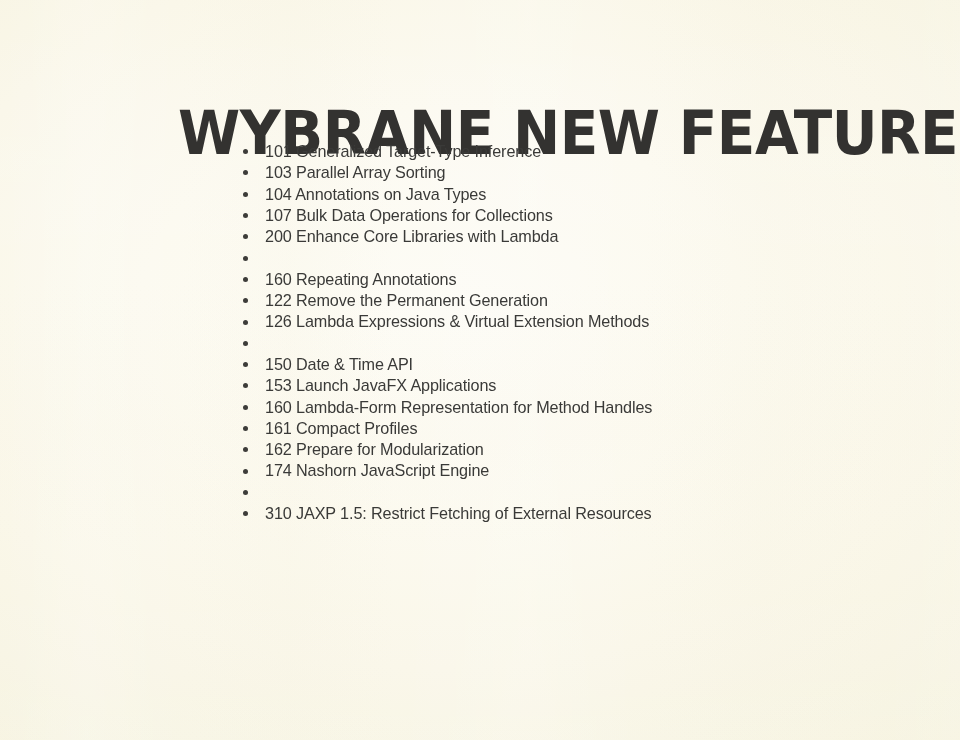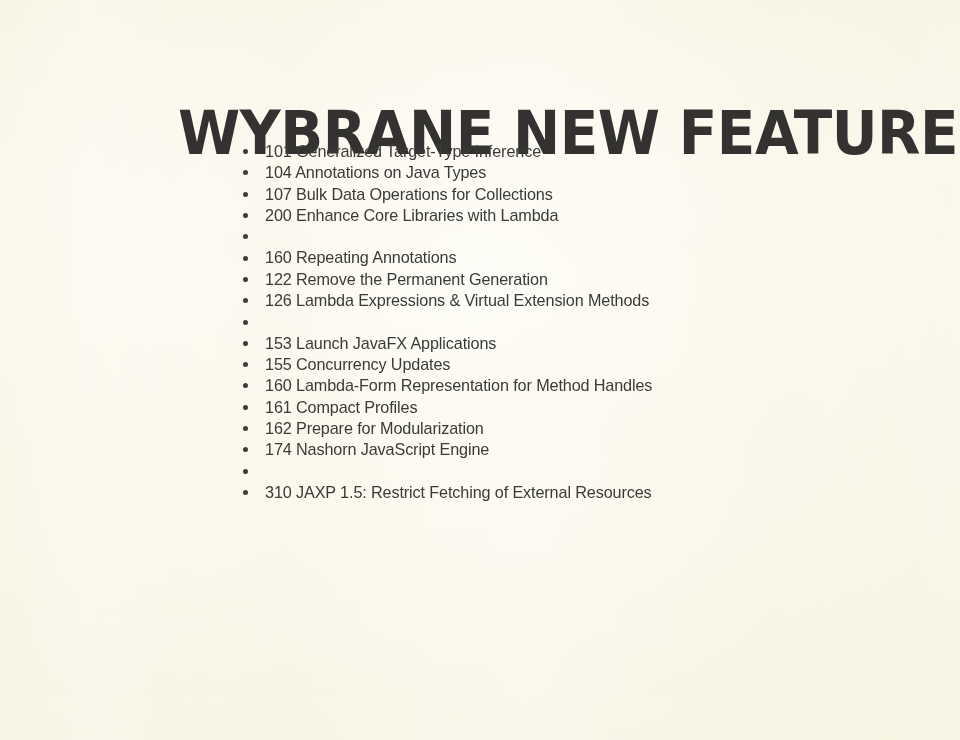--- a/index.html
+++ b/index.html
@@ -140,30 +140,31 @@
   <div class="slide-bg-bands"></div>
   <div class="slide-bg-bands-h"></div>
 
   <div class="content">
 
     <h1 class="title">WYBRANE NEW FEATURES</h1>
 
     <ul class="feature-list">
 
     <li class="feature-item"><span class="feature-bullet"></span><span class="feature-text">101 Generalized Target-Type Inference</span></li>
+        <li class="feature-item"><span class="feature-bullet"></span><span class="feature-text">103 Parallel Array Sorting</span></li>
         <li class="feature-item"><span class="feature-bullet"></span><span class="feature-text">104 Annotations on Java Types</span></li>
         <li class="feature-item"><span class="feature-bullet"></span><span class="feature-text">107 Bulk Data Operations for Collections</span></li>
         <li class="feature-item"><span class="feature-bullet"></span><span class="feature-text">200 Enhance Core Libraries with Lambda</span></li>
         <li class="feature-item"><span class="feature-bullet"></span></li>
         <li class="feature-item"><span class="feature-bullet"></span><span class="feature-text">160 Repeating Annotations</span></li>
         <li class="feature-item"><span class="feature-bullet"></span><span class="feature-text">122 Remove the Permanent Generation</span></li>
         <li class="feature-item"><span class="feature-bullet"></span><span class="feature-text">126 Lambda Expressions &amp; Virtual Extension Methods</span></li>
         <li class="feature-item"><span class="feature-bullet"></span></li>
+        <li class="feature-item"><span class="feature-bullet"></span><span class="feature-text">150 Date &amp; Time API</span></li>
         <li class="feature-item"><span class="feature-bullet"></span><span class="feature-text">153 Launch JavaFX Applications</span></li>
-        <li class="feature-item"><span class="feature-bullet"></span><span class="feature-text">155 Concurrency Updates</span></li>
         <li class="feature-item"><span class="feature-bullet"></span><span class="feature-text">160 Lambda-Form Representation for Method Handles</span></li>
         <li class="feature-item"><span class="feature-bullet"></span><span class="feature-text">161 Compact Profiles</span></li>
         <li class="feature-item"><span class="feature-bullet"></span><span class="feature-text">162 Prepare for Modularization</span></li>
         <li class="feature-item"><span class="feature-bullet"></span><span class="feature-text">174 Nashorn JavaScript Engine</span></li>
         <li class="feature-item"><span class="feature-bullet"></span></li>
         <li class="feature-item"><span class="feature-bullet"></span><span class="feature-text">310 JAXP 1.5: Restrict Fetching of External Resources</span></li>
       </ul>
 
   </div>
 </div>

